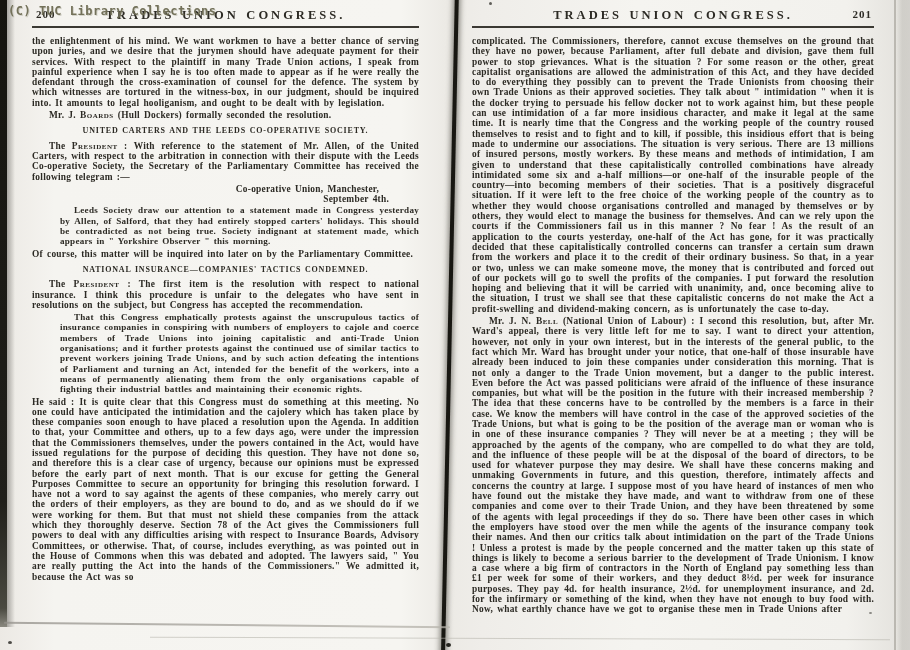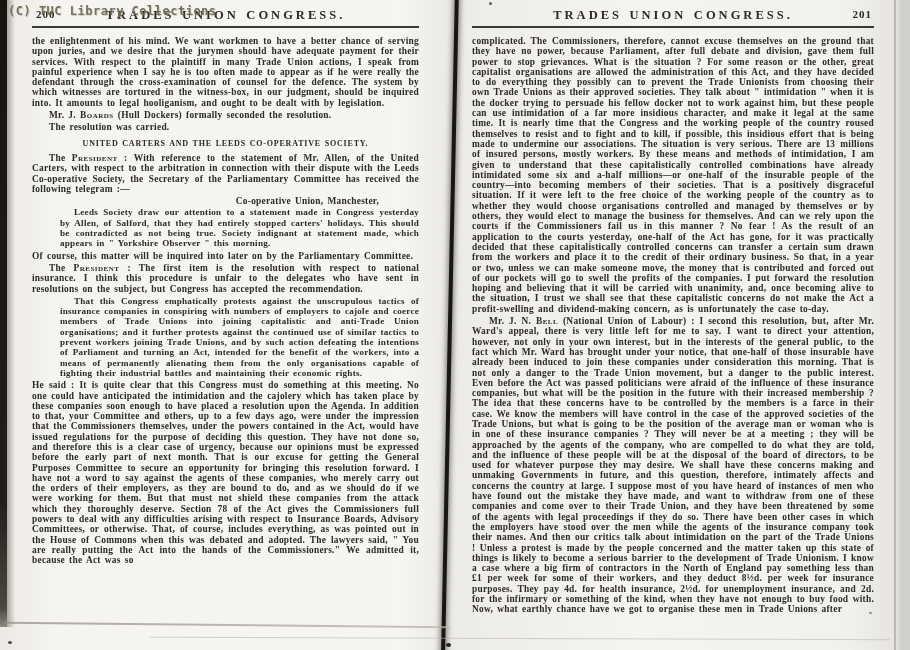--- a/index.html
+++ b/index.html
@@ -80,28 +80,29 @@
   <div class="page page-left">
     <div class="page-inner">
       <div class="page-header">
         <span class="pagenum pn-left">200</span>
         <span class="running-title">TRADES UNION CONGRESS.</span>
       </div>
       <hr class="header-rule">
       <div class="page-body">
           <p class="para no-indent"><span>the enlightenment of his mind. We want workmen to have a better chance of serving upon juries, and we desire that the jurymen should have adequate payment for their services. With respect to the plaintiff in many Trade Union actions, I speak from painful experience when I say he is too often made to appear as if he were really the defendant through the cross-examination of counsel for the defence. The system by which witnesses are tortured in the witness-box, in our judgment, should be inquired into. It amounts to legal hooliganism, and ought to be dealt with by legislation.</span></p>
           <p class="para"><span>Mr. J. </span><span class="sc">Boards</span><span> (Hull Dockers) formally seconded the resolution.</span></p>
-          <p class="para"><span>The resolution was carried.</span></p>
           <p class="sec-heading">UNITED CARTERS AND THE LEEDS CO-OPERATIVE SOCIETY.</p>
           <p class="para"><span>The </span><span class="sc">President</span><span> : With reference to the statement of Mr. Allen, of the United Carters, with respect to the arbitration in connection with their dispute with the Leeds Co-operative Society, the Secretary of the Parliamentary Committee has received the following telegram :—</span></p>
           <div class="address">
             <div>Co-operative Union, Manchester,</div>
+            <div>September 4th.</div>
           </div>
           <p class="bq"><span>Leeds Society draw our attention to a statement made in Congress yesterday by Allen, of Salford, that they had entirely stopped carters' holidays. This should be contradicted as not being true. Society indignant at statement made, which appears in " Yorkshire Observer " this morning.</span></p>
           <p class="para no-indent"><span>Of course, this matter will be inquired into later on by the Parliamentary Committee.</span></p>
+          <p class="sec-heading">NATIONAL INSURANCE—COMPANIES' TACTICS CONDEMNED.</p>
           <p class="para"><span>The </span><span class="sc">President</span><span> : The first item is the resolution with respect to national insurance. I think this procedure is unfair to the delegates who have sent in resolutions on the subject, but Congress has accepted the recommendation.</span></p>
           <p class="bq"><span>That this Congress emphatically protests against the unscrupulous tactics of insurance companies in conspiring with numbers of employers to cajole and coerce members of Trade Unions into joining capitalistic and anti-Trade Union organisations; and it further protests against the continued use of similar tactics to prevent workers joining Trade Unions, and by such action defeating the intentions of Parliament and turning an Act, intended for the benefit of the workers, into a means of permanently alienating them from the only organisations capable of fighting their industrial battles and maintaining their economic rights.</span></p>
           <p class="para no-indent"><span>He said : It is quite clear that this Congress must do something at this meeting. No one could have anticipated the intimidation and the cajolery which has taken place by these companies soon enough to have placed a resolution upon the Agenda. In addition to that, your Committee and others, up to a few days ago, were under the impression that the Commissioners themselves, under the powers contained in the Act, would have issued regulations for the purpose of deciding this question. They have not done so, and therefore this is a clear case of urgency, because our opinions must be expressed before the early part of next month. That is our excuse for getting the General Purposes Committee to secure an opportunity for bringing this resolution forward. I have not a word to say against the agents of these companies, who merely carry out the orders of their employers, as they are bound to do, and as we should do if we were working for them. But that must not shield these companies from the attack which they thoroughly deserve. Section 78 of the Act gives the Commissioners full powers to deal with any difficulties arising with respect to Insurance Boards, Advisory Committees, or otherwise. That, of course, includes everything, as was pointed out in the House of Commons when this was debated and adopted. The lawyers said, " You are really putting the Act into the hands of the Commissioners." We admitted it, because the Act was so</span></p>
         </div>
     </div>
   </div>
 
   <div class="page page-right">
     <div class="page-inner">
       <div class="page-header">

